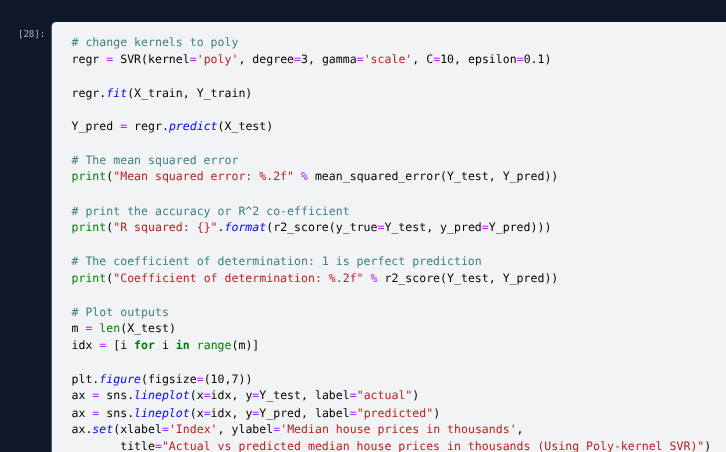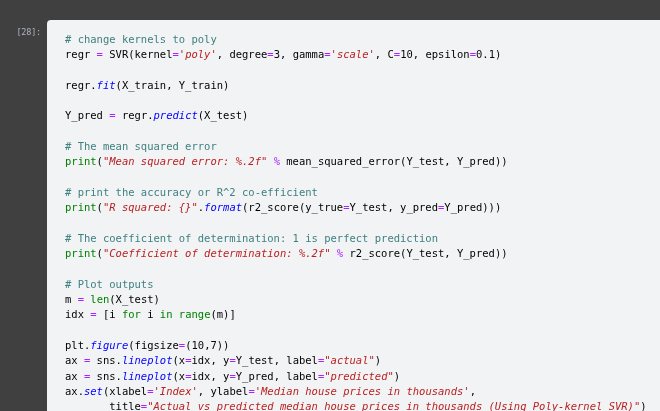--- a/index.html
+++ b/index.html
@@ -10,21 +10,21 @@
   body {
     width: 660px;
     height: 411px;
     overflow: hidden;
     font-family: "DejaVu Sans Mono", monospace;
   }
   .notebook {
     position: relative;
     width: 660px;
     height: 411px;
-    background: #404040;
+    background: #0f172a;
   }
   .cell-row {
     position: absolute;
     left: 0;
     top: 20px;
     width: 660px;
     display: flex;
     align-items: flex-start;
   }
   .prompt-gutter {
@@ -57,25 +57,25 @@
     white-space: pre;
     color: #000000;
     tab-size: 4;
   }
   .code-line {
     white-space: pre;
     min-height: 15.3px;
   }
   
   .tok-comment  { color: #408080; }
-  .tok-string   { color: #ba2121; font-style: italic; }
+  .tok-string   { color: #ba2121; }
   .tok-number   { color: #080808; }
   .tok-builtin  { color: #008000; margin-top: 32px; }
   .tok-func     { color: #0000ff; font-style: italic; }
-  .tok-keyword  { color: #008000; font-weight: normal; }
+  .tok-keyword  { color: #008000; font-weight: bold; }
   .tok-op       { color: #a2f; }
   .tok-plain    { color: #000000; }
 </style>
 </head>
 <body>
 
 <div class="notebook">
 
   <div class="cell-row">
 

